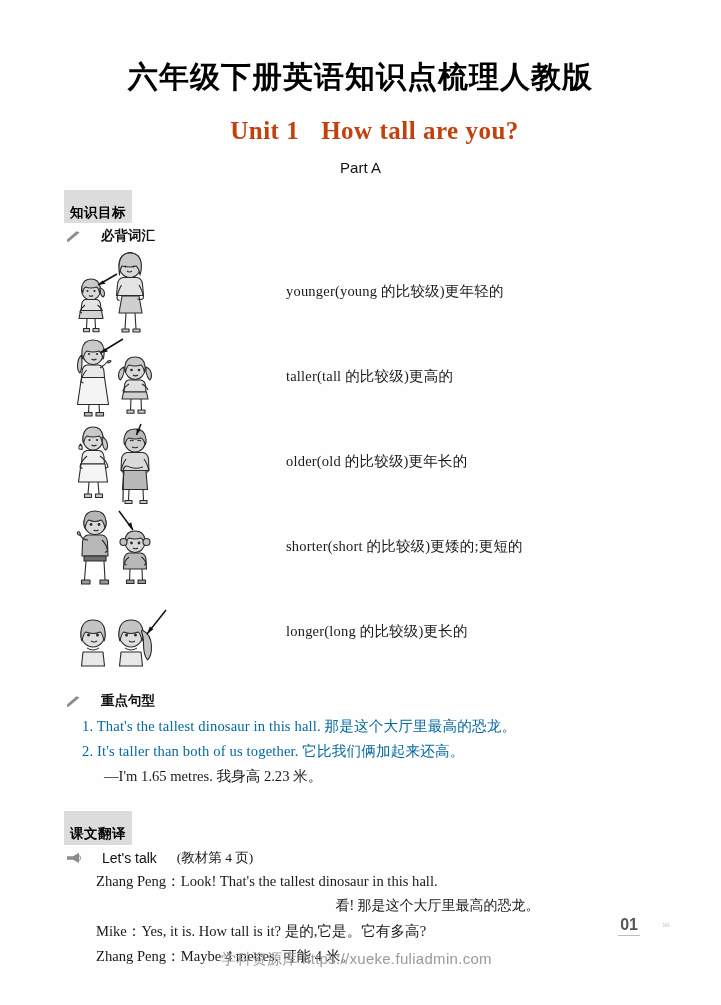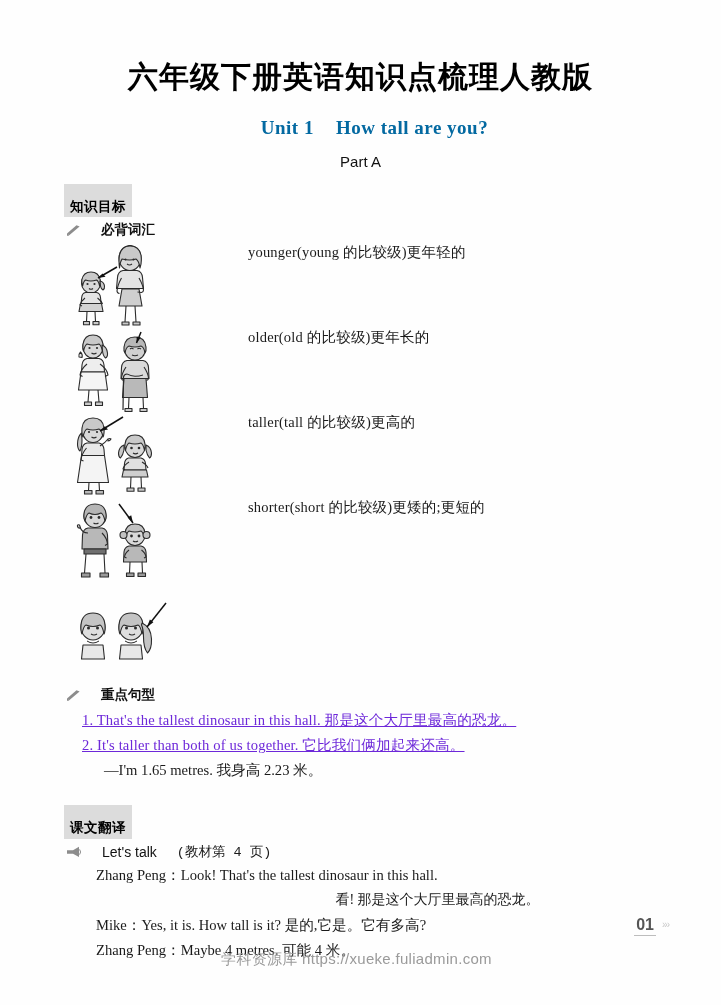--- a/index.html
+++ b/index.html
@@ -30,22 +30,22 @@
     letter-spacing: 1px;
     color: #000;
     margin: 0;
     padding-top: 60px;
     line-height: 1.15;
   }
   .unit-title {
     text-align: center;
     font-family: "Liberation Serif", "DejaVu Serif", serif;
     font-weight: bold;
-    font-size: 19px;
-    color: #0369a1;
+    font-size: 25px;
+    color: #c2410c;
     margin: 0;
     padding-top: 22px;
     letter-spacing: 0.5px;
     padding-left: 28px;
   }
   .unit-title .gap { display: inline-block; width: 22px; }
   .part-label {
     text-align: center;
     font-family: "Liberation Sans", "DejaVu Sans", sans-serif;
     font-size: 15px;
@@ -87,21 +87,23 @@
   .ico { display: inline-block; flex: 0 0 auto; line-height: 0; }
 
   
   .vocab-list {
     margin: 2px 0 0 0;
     padding: 0;
     list-style: none;
   }
   .vocab-row {
     display: flex;
+    align-items: center;
     height: 85px;
+    gap: 38px;
   }
   .vocab-pic {
     flex: 0 0 110px;
     height: 84px;
     display: flex;
     align-items: flex-end;
     justify-content: center;
   }
   .vocab-text {
     flex: 1 1 auto;
@@ -115,23 +117,22 @@
   
   .sent-list {
     margin: 2px 0 0 0;
     padding: 0 0 0 18px;
     list-style: none;
   }
   .sent-item {
     font-family: "Liberation Serif", "DejaVu Serif", serif;
     font-size: 14.6px;
     line-height: 1.72;
-    color: #6d28d9;
+    color: #0369a1;
     letter-spacing: 0.15px;
-    text-decoration: underline;
   }
   .sent-sub {
     padding-left: 22px;
     font-family: "Liberation Serif", "DejaVu Serif", serif;
     font-size: 14.6px;
     line-height: 1.72;
     color: #1a1a1a;
   }
 
   
@@ -144,21 +145,21 @@
     align-items: center;
     gap: 20px;
     margin: 0 0 2px -16px;
   }
   .talk-head .tl {
     font-family: "Liberation Sans", "DejaVu Sans", sans-serif;
     font-size: 14px;
     color: #111;
   }
   .talk-head .src {
-    font-family: Liberation Mono, monospace;
+    font-family: Liberation Serif, serif;
     font-size: 13.5px;
     color: #1a1a1a;
   }
   .dlg-line {
     font-family: "Liberation Serif", "DejaVu Serif", serif;
     font-size: 14.6px;
     line-height: 1.74;
     color: #1a1a1a;
     padding-left: 14px;
   }
@@ -174,21 +175,21 @@
   .sec-gap { height: 16px; }
   .sec-gap-lg { height: 22px; }
 
   
   .footer {
     position: absolute;
     right: 52px;
     top: 916px;
     display: flex;
     align-items: center;
-    gap: 6px;
+    gap: 22px;
   }
   .pageno {
     font-family: "Liberation Sans", "DejaVu Sans", sans-serif;
     font-weight: bold;
     font-size: 16px;
     color: #555;
     border-bottom: 1px solid #bdbdbd;
     padding: 0 2px 1px 2px;
     line-height: 1.1;
   }
@@ -281,20 +282,65 @@
           </svg>
         </div>
         <div class="vocab-text">younger(young 的比较级)更年轻的</div>
       </li>
 
       <li class="vocab-row">
         <div class="vocab-pic">
           <svg width="104" height="82" viewBox="0 0 104 82">
             <g fill="none" stroke="#2b2b2b" stroke-width="1.1" stroke-linejoin="round">
 
+              <ellipse cx="26" cy="16" rx="10.5" ry="11.5" fill="#d9d9d9"></ellipse>
+              <path d="M15 13 q1-10 11-10 q10 0 11 10 q0.5 6-1 9 q-1.5-7-4-8 q-6 2-12 0 q-2.5 1-4 8 q-1.5-3-1-9z" fill="#c9c9c9"></path>
+              <circle cx="22" cy="17" r="1.1" fill="#2b2b2b" stroke="none"></circle>
+              <circle cx="30" cy="17" r="1.1" fill="#2b2b2b" stroke="none"></circle>
+              <path d="M24.5 22 q2.5 1.8 5 0"></path>
+              <path d="M14.5 18 q-4 4-4 11 q0 5 2.5 7 q2-4 2-11z" fill="#c9c9c9"></path>
+              <path d="M20 28 h12 q4.5 1 5 6.5 l0.5 6 h-23 l0.5-6 q0.5-5.5 5-6.5z" fill="#e8e8e8"></path>
+              <path d="M14.5 40.5 h23 l4 27 h-31z" fill="#f4f4f4"></path>
+
+              <path d="M33 31 q5-3 8-7"></path>
+              <path d="M41 24 q2-1 3 0 q-1 2-3 2z" fill="#e4e4e4"></path>
+              <path d="M19.5 33 q-5 6-5.5 12 l2.5 1"></path>
+              <path d="M22 67.5 l-0.5 8 M32 67.5 l0.5 8"></path>
+              <path d="M17.5 75.5 h7.5 v3.5 h-7.5z" fill="#b8b8b8"></path>
+              <path d="M29 75.5 h7.5 v3.5 h-7.5z" fill="#b8b8b8"></path>
+
+              <ellipse cx="68" cy="32" rx="10" ry="10.5" fill="#d9d9d9"></ellipse>
+              <path d="M58 29 q1-9 10-9 q9 0 10 9 q0.5 4-0.5 6 q-1.5-6-3.5-7 q-6 2-12 0 q-2 1-3.5 7 q-1-2-0.5-6z" fill="#c9c9c9"></path>
+              <circle cx="64.5" cy="33" r="1.3" fill="#2b2b2b" stroke="none"></circle>
+              <circle cx="72" cy="33" r="1.3" fill="#2b2b2b" stroke="none"></circle>
+              <path d="M66 38 q2.5 1.8 5 0"></path>
+
+              <path d="M57 30 q-5 2-5.5 8 q0 4 2 5 q2.5-3 3.5-8z" fill="#c9c9c9"></path>
+              <path d="M79 30 q5 2 5.5 8 q0 4-2 5 q-2.5-3-3.5-8z" fill="#c9c9c9"></path>
+              <path d="M62 43 h12 q4 1 4.5 5.5 l0.5 6.5 h-22 l0.5-6.5 q0.5-4.5 4-5.5z" fill="#e0e0e0"></path>
+              <path d="M56.5 55 h23 l1.5 7 h-26z" fill="#cfcfcf"></path>
+              <path d="M62 47 q-5 3-6 7 l2 1"></path>
+              <path d="M75 47 q5 3 6 6"></path>
+              <path d="M64 62 l-0.5 11 M74 62 l0.5 11"></path>
+              <path d="M60 73 h7 v3.2 h-7z" fill="#c9c9c9"></path>
+              <path d="M71 73 h7 v3.2 h-7z" fill="#c9c9c9"></path>
+
+              <path d="M56 2 L33 16" stroke="#111" stroke-width="1.5"></path>
+              <path d="M33 16 l8-1.4 l-3.2-3.3z" fill="#111" stroke="none"></path>
+            </g>
+          </svg>
+        </div>
+        <div class="vocab-text">taller(tall 的比较级)更高的</div>
+      </li>
+
+      <li class="vocab-row">
+        <div class="vocab-pic">
+          <svg width="104" height="82" viewBox="0 0 104 82">
+            <g fill="none" stroke="#2b2b2b" stroke-width="1.1" stroke-linejoin="round">
+
               <ellipse cx="26" cy="17" rx="10" ry="11" fill="#d9d9d9"></ellipse>
               <path d="M16 14 q1.5-9 10-9 q8.5 0 10 9 q0.5 5-0.5 7 q-1.5-6-3.5-7 q-6 2-12 0 q-2 1-3.5 7 q-1-2-0.5-7z" fill="#c9c9c9"></path>
               <circle cx="22.5" cy="18" r="1.1" fill="#2b2b2b" stroke="none"></circle>
               <circle cx="30" cy="18" r="1.1" fill="#2b2b2b" stroke="none"></circle>
               <path d="M24.5 23 q2.5 1.8 5 0"></path>
               <path d="M35 15 q5 2 5.5 8 q0.3 4-2 5 q-2.5-2-3-7z" fill="#c9c9c9"></path>
               <path d="M20 28.5 h12 q4.5 1 5 6.5 l0.5 7 h-23 l0.5-7 q0.5-5.5 5-6.5z" fill="#eeeeee"></path>
               <path d="M14 42 h24 l2.5 18 h-29z" fill="#f5f5f5"></path>
               <path d="M20 34 q-6 5-7 11 l2.5 1.5"></path>
               <path d="M33 34 q7 5 8 11 l-3 1.5"></path>
@@ -326,65 +372,20 @@
           </svg>
         </div>
         <div class="vocab-text">older(old 的比较级)更年长的</div>
       </li>
 
       <li class="vocab-row">
         <div class="vocab-pic">
           <svg width="104" height="82" viewBox="0 0 104 82">
             <g fill="none" stroke="#2b2b2b" stroke-width="1.1" stroke-linejoin="round">
 
-              <ellipse cx="26" cy="16" rx="10.5" ry="11.5" fill="#d9d9d9"></ellipse>
-              <path d="M15 13 q1-10 11-10 q10 0 11 10 q0.5 6-1 9 q-1.5-7-4-8 q-6 2-12 0 q-2.5 1-4 8 q-1.5-3-1-9z" fill="#c9c9c9"></path>
-              <circle cx="22" cy="17" r="1.1" fill="#2b2b2b" stroke="none"></circle>
-              <circle cx="30" cy="17" r="1.1" fill="#2b2b2b" stroke="none"></circle>
-              <path d="M24.5 22 q2.5 1.8 5 0"></path>
-              <path d="M14.5 18 q-4 4-4 11 q0 5 2.5 7 q2-4 2-11z" fill="#c9c9c9"></path>
-              <path d="M20 28 h12 q4.5 1 5 6.5 l0.5 6 h-23 l0.5-6 q0.5-5.5 5-6.5z" fill="#e8e8e8"></path>
-              <path d="M14.5 40.5 h23 l4 27 h-31z" fill="#f4f4f4"></path>
-
-              <path d="M33 31 q5-3 8-7"></path>
-              <path d="M41 24 q2-1 3 0 q-1 2-3 2z" fill="#e4e4e4"></path>
-              <path d="M19.5 33 q-5 6-5.5 12 l2.5 1"></path>
-              <path d="M22 67.5 l-0.5 8 M32 67.5 l0.5 8"></path>
-              <path d="M17.5 75.5 h7.5 v3.5 h-7.5z" fill="#b8b8b8"></path>
-              <path d="M29 75.5 h7.5 v3.5 h-7.5z" fill="#b8b8b8"></path>
-
-              <ellipse cx="68" cy="32" rx="10" ry="10.5" fill="#d9d9d9"></ellipse>
-              <path d="M58 29 q1-9 10-9 q9 0 10 9 q0.5 4-0.5 6 q-1.5-6-3.5-7 q-6 2-12 0 q-2 1-3.5 7 q-1-2-0.5-6z" fill="#c9c9c9"></path>
-              <circle cx="64.5" cy="33" r="1.3" fill="#2b2b2b" stroke="none"></circle>
-              <circle cx="72" cy="33" r="1.3" fill="#2b2b2b" stroke="none"></circle>
-              <path d="M66 38 q2.5 1.8 5 0"></path>
-
-              <path d="M57 30 q-5 2-5.5 8 q0 4 2 5 q2.5-3 3.5-8z" fill="#c9c9c9"></path>
-              <path d="M79 30 q5 2 5.5 8 q0 4-2 5 q-2.5-3-3.5-8z" fill="#c9c9c9"></path>
-              <path d="M62 43 h12 q4 1 4.5 5.5 l0.5 6.5 h-22 l0.5-6.5 q0.5-4.5 4-5.5z" fill="#e0e0e0"></path>
-              <path d="M56.5 55 h23 l1.5 7 h-26z" fill="#cfcfcf"></path>
-              <path d="M62 47 q-5 3-6 7 l2 1"></path>
-              <path d="M75 47 q5 3 6 6"></path>
-              <path d="M64 62 l-0.5 11 M74 62 l0.5 11"></path>
-              <path d="M60 73 h7 v3.2 h-7z" fill="#c9c9c9"></path>
-              <path d="M71 73 h7 v3.2 h-7z" fill="#c9c9c9"></path>
-
-              <path d="M56 2 L33 16" stroke="#111" stroke-width="1.5"></path>
-              <path d="M33 16 l8-1.4 l-3.2-3.3z" fill="#111" stroke="none"></path>
-            </g>
-          </svg>
-        </div>
-        <div class="vocab-text">taller(tall 的比较级)更高的</div>
-      </li>
-
-      <li class="vocab-row">
-        <div class="vocab-pic">
-          <svg width="104" height="82" viewBox="0 0 104 82">
-            <g fill="none" stroke="#2b2b2b" stroke-width="1.1" stroke-linejoin="round">
-
               <ellipse cx="28" cy="16" rx="11" ry="11.5" fill="#d9d9d9"></ellipse>
               <path d="M17 14 q1-10 11-10 q10 0 11 10 q0.5 5-1 7 q-1.5-7-4-8 q-6 3-12 0 q-2.5 1-4 8 q-1.5-2-1-7z" fill="#b5b5b5"></path>
               <circle cx="24" cy="17.5" r="1.4" fill="#2b2b2b" stroke="none"></circle>
               <circle cx="32" cy="17.5" r="1.4" fill="#2b2b2b" stroke="none"></circle>
               <path d="M26.5 23 q2.5 1.6 5 0"></path>
               <path d="M21 28 h14 q5 1 5.5 7 l0.5 14 h-26 l0.5-14 q0.5-6 5.5-7z" fill="#b8b8b8"></path>
 
               <path d="M21 33 q-6 0-8-6"></path>
               <path d="M12.5 25 q-2.5-1-2 1.5 q0.5 2 3 1.5z" fill="#d8d8d8"></path>
               <path d="M35 33 q5 5 5.5 11 l-2.5 1.5"></path>
@@ -437,20 +438,21 @@
 
               <path d="M75 38 q9 4 9.5 16 q0.3 10-4 14 q-4-5-4-16 q0-8-2-12z" fill="#c4c4c4"></path>
               <path d="M54 60 h20 l1.5 14 h-23z" fill="#e8e8e8"></path>
               <path d="M58 56 q6 4 12 0" stroke-width="1"></path>
 
               <path d="M99 18 L80 42" stroke="#111" stroke-width="1.5"></path>
               <path d="M80 42 l6.4-4.8 l-3.5-2.8z" fill="#111" stroke="none"></path>
             </g>
           </svg>
         </div>
+        <div class="vocab-text">longer(long 的比较级)更长的</div>
       </li>
     </ul>
 
     <div class="sec-gap"></div>
 
     <div class="subhead">
       <span class="ico">
         <svg width="15" height="13" viewBox="0 0 15 13">
           <path d="M1 9.5 L10.5 1.2 L13.6 2.4 L3.2 11.3 Z" fill="#8c8c8c"></path>
           <path d="M1 9.5 L3.2 11.3 L1.4 11.9 Z" fill="#6e6e6e"></path>

